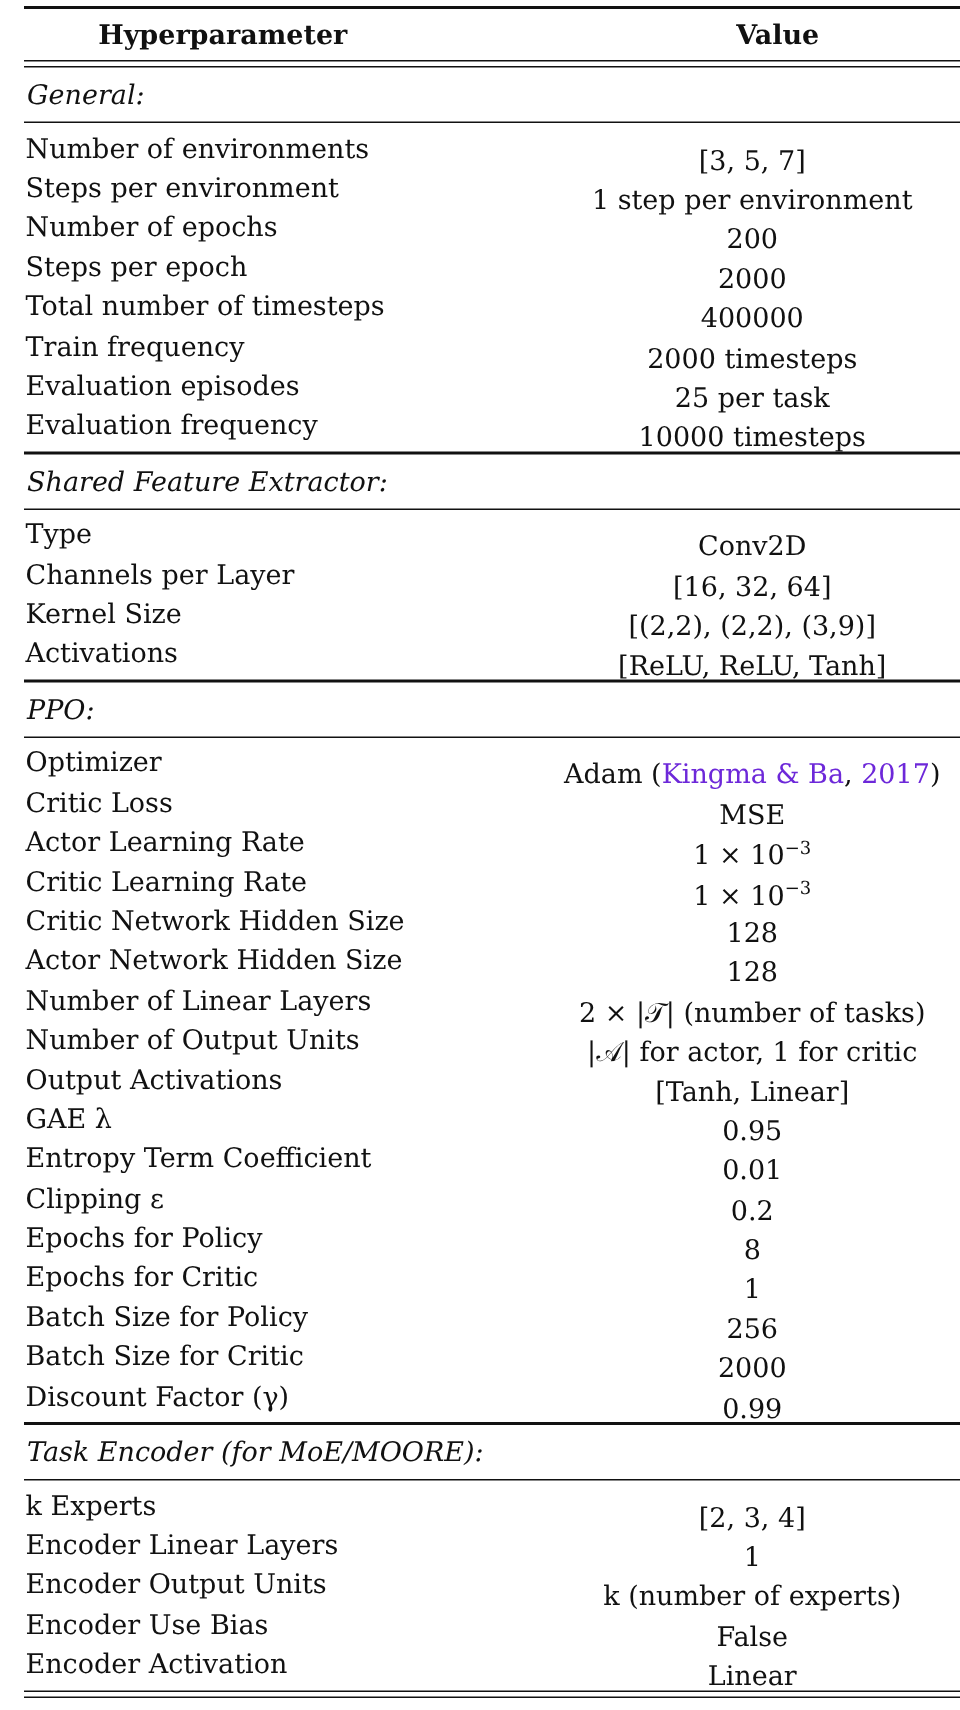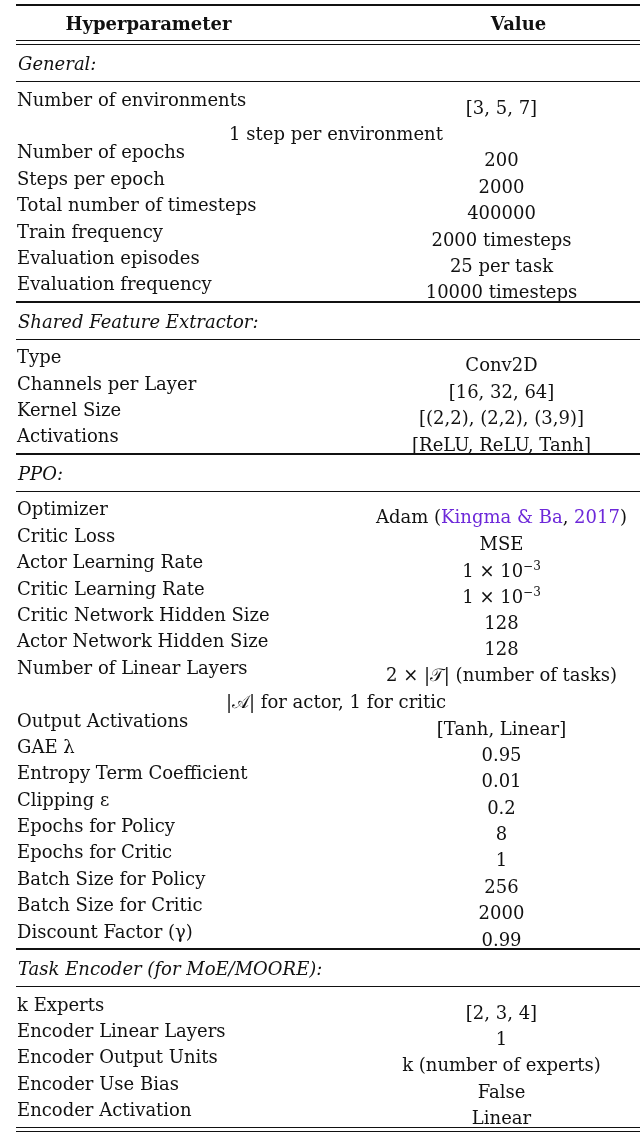--- a/index.html
+++ b/index.html
@@ -31,20 +31,21 @@
   </div>
   <div class="dbl"></div>
 
   <div class="sec">General:</div>
   <div class="group">
     <div class="row">
         <span class="k">Number of environments</span>
         <span class="v">[3, 5, 7]</span>
       </div>
     <div class="row">
+        <span class="k">Steps per environment</span>
         <span class="v">1 step per environment</span>
       </div>
     <div class="row">
         <span class="k">Number of epochs</span>
         <span class="v">200</span>
       </div>
     <div class="row">
         <span class="k">Steps per epoch</span>
         <span class="v">2000</span>
       </div>
@@ -112,20 +113,21 @@
       </div>
     <div class="row">
         <span class="k">Actor Network Hidden Size</span>
         <span class="v">128</span>
       </div>
     <div class="row">
         <span class="k">Number of Linear Layers</span>
         <span class="v">2 × |𝒯| (number of tasks)</span>
       </div>
     <div class="row">
+        <span class="k">Number of Output Units</span>
         <span class="v">|𝒜| for actor, 1 for critic</span>
       </div>
     <div class="row">
         <span class="k">Output Activations</span>
         <span class="v">[Tanh, Linear]</span>
       </div>
     <div class="row">
         <span class="k">GAE λ</span>
         <span class="v">0.95</span>
       </div>

